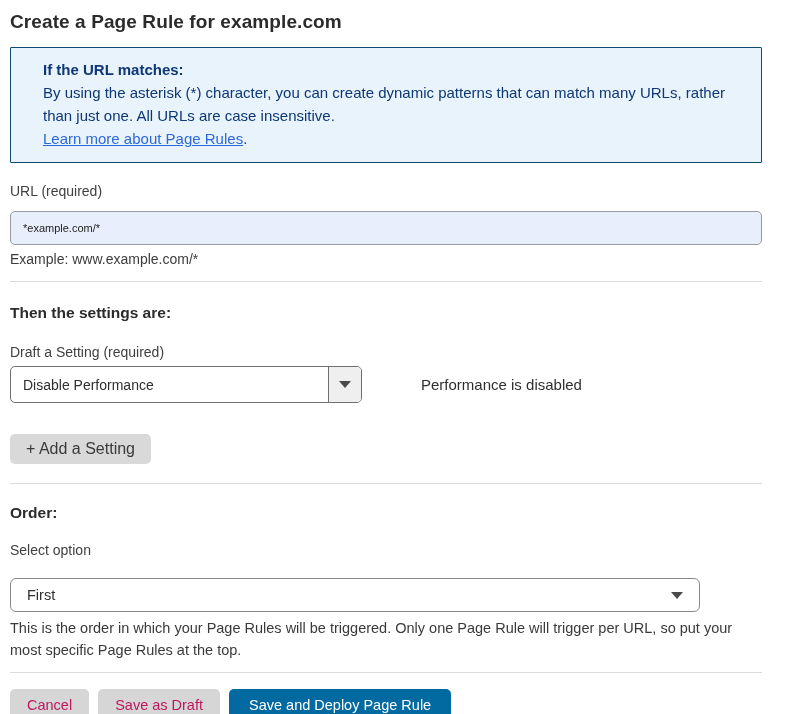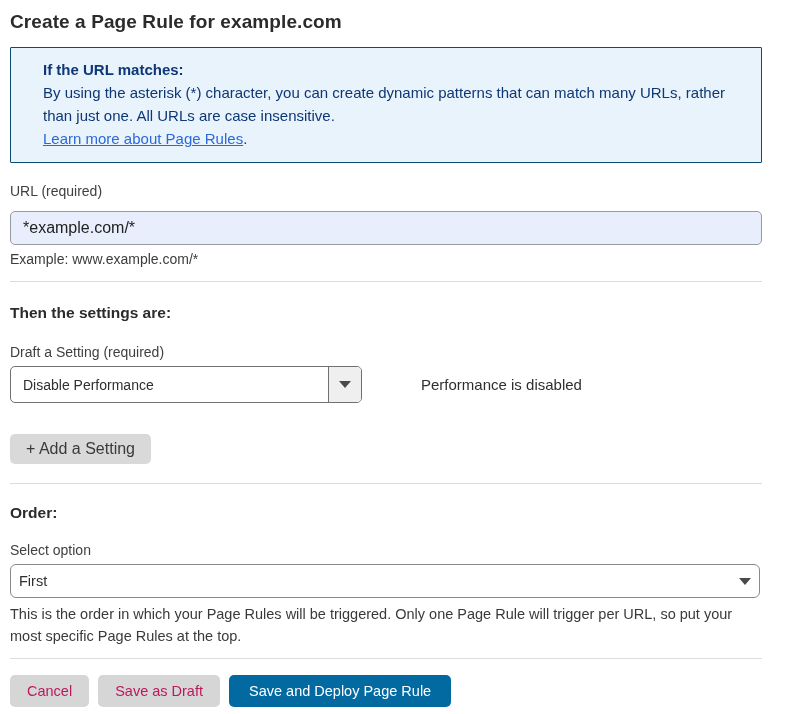--- a/index.html
+++ b/index.html
@@ -41,21 +41,21 @@
   .url-input {
     display: block;
     margin-top: 12px;
     width: 752px;
     height: 34px;
     background: #e8eefb;
     border: 1px solid #979aa1;
     border-radius: 5px;
     padding: 0 12px;
     font-family: "Liberation Sans", "DejaVu Sans", sans-serif;
-    font-size: 16px;
+    font-size: 11px;
     color: #222;
   }
   .helper-text {
     margin-top: 6px;
     font-size: 14px;
     color: #3c3c3c;
     line-height: 16px;
   }
   .divider {
     margin-top: 14px;
@@ -123,30 +123,30 @@
     border: none;
     border-radius: 5px;
     font-family: "Liberation Sans", "DejaVu Sans", sans-serif;
     font-size: 16px;
     color: #3a3a3a;
     cursor: pointer;
   }
   .divider-2 { margin-top: 19px; }
   .order-heading { margin-top: 20px; }
   .order-select {
-    margin-top: 6px;
-    width: 750px;
+    margin-top: 20px;
+    width: 690px;
     height: 34px;
     background: #ffffff;
     border: 1.5px solid #8a8a8a;
     border-radius: 6px;
     display: flex;
     align-items: center;
     justify-content: space-between;
-    padding: 0 8px;
+    padding: 0 16px;
     font-size: 14.5px;
     color: #2f2f2f;
     cursor: pointer;
   }
   .order-helper {
     margin-top: 5px;
     width: 745px;
     font-size: 14.5px;
     line-height: 22px;
     color: #3a3a3a;

